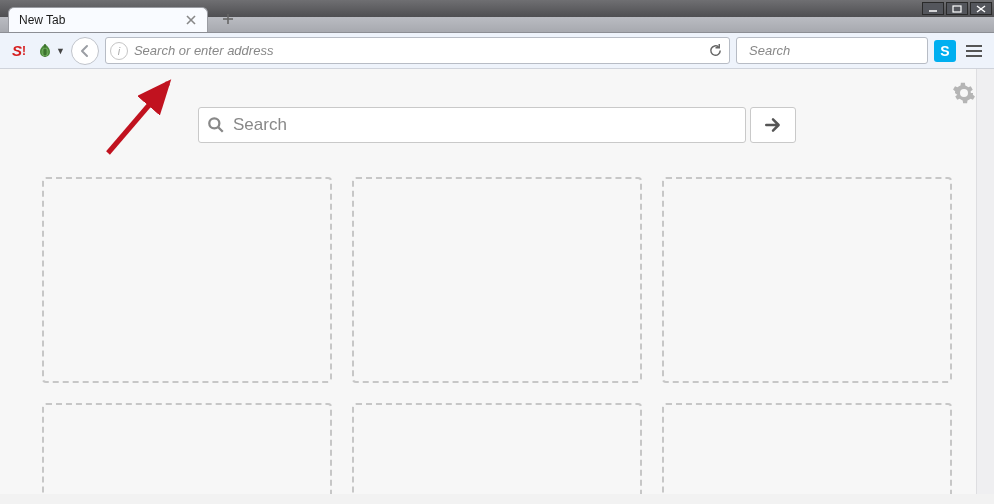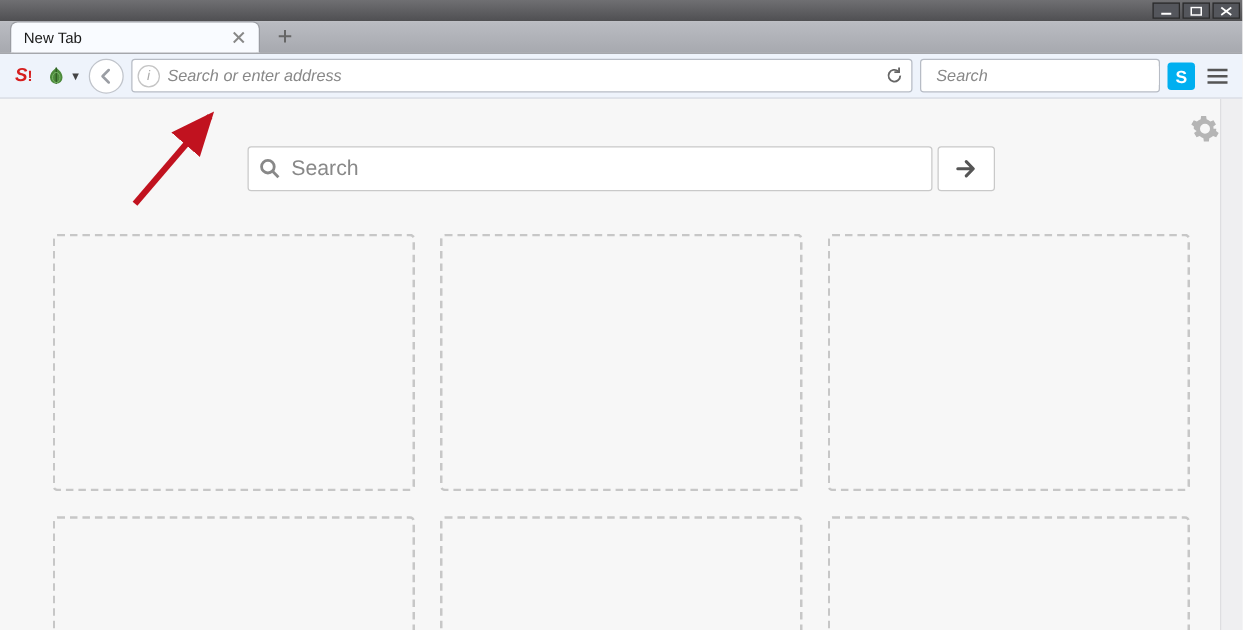--- a/index.html
+++ b/index.html
@@ -5,21 +5,21 @@
   * { box-sizing: border-box; margin: 0; padding: 0; }
   html, body { width: 994px; height: 504px; overflow: hidden; font-family: "Segoe UI", Tahoma, sans-serif; font-size: 13px; }
   body { background: #f2f2f2; }
 
   
   .titlebar { height: 17px; background: linear-gradient(#6f6f72,#4f4f52); display:flex; justify-content:flex-end; align-items:center; padding-right:2px; gap:2px; }
   .win-btn { width:22px; height:13px; background:#54565c; border:1px solid #2a2a2a; display:flex; align-items:center; justify-content:center; }
   .win-btn svg { display:block; }
 
   
-  .tabstrip { height:26px; background: linear-gradient(#babcc2,#a7a9af); display:flex; align-items:flex-end; padding-left:8px; position:relative; border-bottom:1px solid #8c8e94; }
+  .tabstrip { height:16px; background: linear-gradient(#babcc2,#a7a9af); display:flex; align-items:flex-end; padding-left:8px; position:relative; border-bottom:1px solid #8c8e94; }
   .tab { position:relative; height:25px; min-width:200px; background:#f9fbff; border:1px solid #9a9ca2; border-bottom:none; border-top-left-radius:6px; border-top-right-radius:6px; display:flex; align-items:center; padding:0 8px 0 10px; color:#1a1a1a; }
   .tab-title { flex:1; font-size:12px; }
   .tab-close { width:16px; height:16px; border-radius:3px; display:flex; align-items:center; justify-content:center; color:#777; cursor:pointer; }
   .newtab-btn { width:24px; height:22px; margin-left:8px; margin-bottom:2px; display:flex; align-items:center; justify-content:center; color:#555; cursor:pointer; border-radius:3px; }
 
   
   .navbar { height:36px; background:#eef3fb; border-bottom:1px solid #cfd3db; display:flex; align-items:center; padding:0 8px; gap:6px; }
   .icon-slot { width:22px; height:22px; display:flex; align-items:center; justify-content:center; }
   .s-icon { width:20px; height:20px; display:flex; align-items:center; justify-content:center; font-weight:bold; font-style:italic; color:#d61e1e; font-size:15px; position:relative; }
   .s-icon::after { content:"!"; font-size:12px; font-style:normal; }

